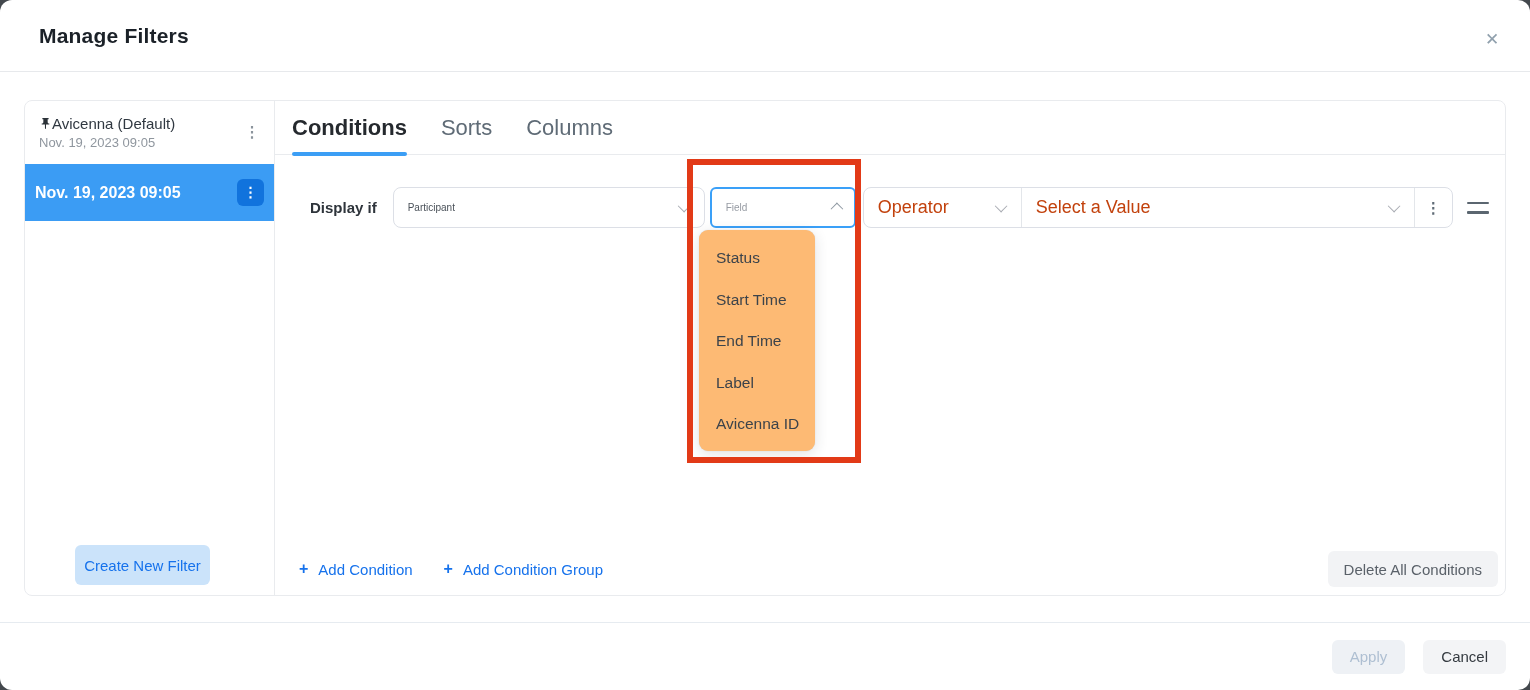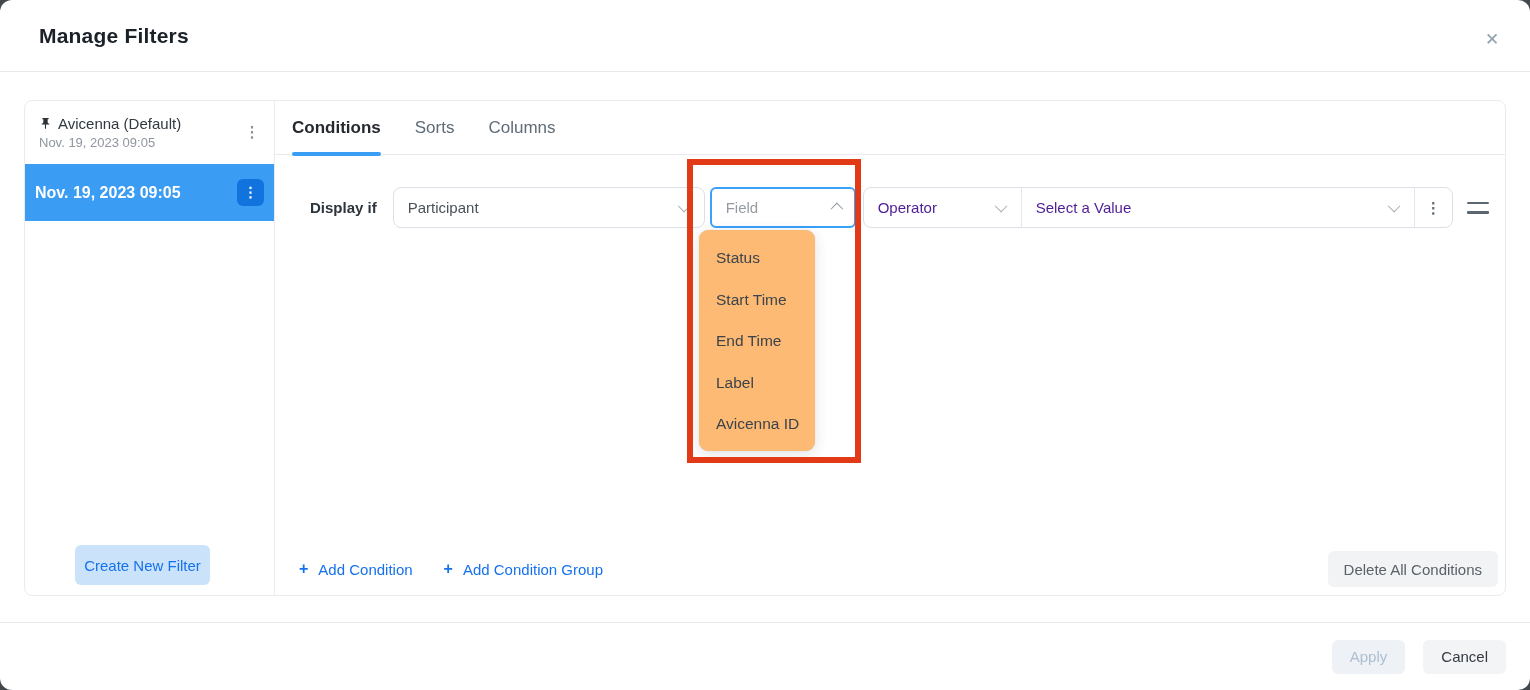--- a/index.html
+++ b/index.html
@@ -39,21 +39,21 @@
   }
   
   .sidebar {
     position: relative; width: 250px; flex: 0 0 250px;
     border-right: 1px solid #e9ebee;
     border-radius: 8px 0 0 8px;
   }
   .pinned-filter {
     position: relative; padding: 14px 12px 12px 14px; cursor: pointer;
   }
-  .pinned-row { display: flex; align-items: center; gap: 6px; }
+  .pinned-row { display: flex; align-items: center; }
   .pin-icon { width: 13px; height: 13px; flex: 0 0 13px; color: #2b3238; }
   .pinned-name { font-size: 15px; font-weight: 500; color: #303841; }
   .pinned-time { margin-top: 3px; font-size: 13px; color: #8f969e; }
   .kebab-gray {
     position: absolute; right: 12px; top: 18px;
     width: 20px; height: 26px; border: none; background: transparent;
     color: #8b949c; font-size: 15px; font-weight: 700; line-height: 26px;
     cursor: pointer; letter-spacing: 0;
   }
   .filter-item {
@@ -77,60 +77,60 @@
   }
   
   .main { position: relative; flex: 1; border-radius: 0 8px 8px 0; }
   .tabbar {
     position: relative; height: 54px;
     border-bottom: 1px solid #e9ebee;
     display: flex; align-items: center; gap: 34px; padding-left: 17px;
   }
   .tab {
     position: relative; height: 54px; display: flex; align-items: center;
-    font-size: 17px; color: #5f6b76; cursor: pointer; background: none; border: none;
+    font-size: 22px; color: #5f6b76; cursor: pointer; background: none; border: none;
     font-family: inherit; padding: 0;
   }
   .tab.active { color: #25292e; font-weight: 600; }
   .tab.active::after {
     content: ""; position: absolute; left: 0; right: 0; bottom: -1px;
     height: 4px; background: #3b9ef5; border-radius: 3px;
   }
   
   .cond-row {
     position: absolute; left: 0; top: 82px; right: 0; height: 49px;
     display: flex; align-items: center;
   }
   .display-if { margin-left: 35px; font-size: 15px; font-weight: 600; color: #2e343b; white-space: nowrap; }
   .select {
     height: 41px; background: #fff;
     border: 1px solid #dcdfe6; border-radius: 8px;
     display: flex; align-items: center; padding: 0 14px;
-    font-size: 15px; cursor: pointer;
+    font-size: 10px; cursor: pointer;
   }
   .sel-participant { margin-left: 16px; width: 312px; color: #4a5159; }
   .sel-field {
     margin-left: 5px; width: 146px;
     border: 2px solid #3aa0f8; border-radius: 6px; color: #969ba3;
   }
   .sel-text { flex: 1; white-space: nowrap; overflow: hidden; }
   .chev {
     width: 9px; height: 9px; flex: 0 0 9px;
     border-left: 1.6px solid #a8abb2; border-bottom: 1.6px solid #a8abb2;
     transform: rotate(-45deg) translateY(-2px);
   }
   .chev.up { transform: rotate(135deg) translateY(-2px); border-color: #8d97a1; }
   .group {
     margin-left: 7px; height: 41px; width: 590px;
     border: 1px solid #dcdfe6; border-radius: 8px;
     display: flex; align-items: stretch; background: #fff;
   }
   .segment {
     display: flex; align-items: center; padding: 0 14px;
-    font-size: 15px; color: #4c1d95; cursor: pointer;
+    font-size: 18px; color: #c2410c; cursor: pointer;
   }
   .seg-operator { width: 157px; }
   .seg-value { flex: 1; border-left: 1px solid #e3e6ea; gap: 36px; }
   .seg-kebab {
     width: 38px; border-left: 1px solid #e3e6ea; justify-content: center;
     color: #5f6b76; font-size: 15px; font-weight: 700; padding: 0;
   }
   .drag-handle {
     margin-left: 14px; width: 22px; height: 12px; cursor: grab;
     display: flex; flex-direction: column; justify-content: space-between;

